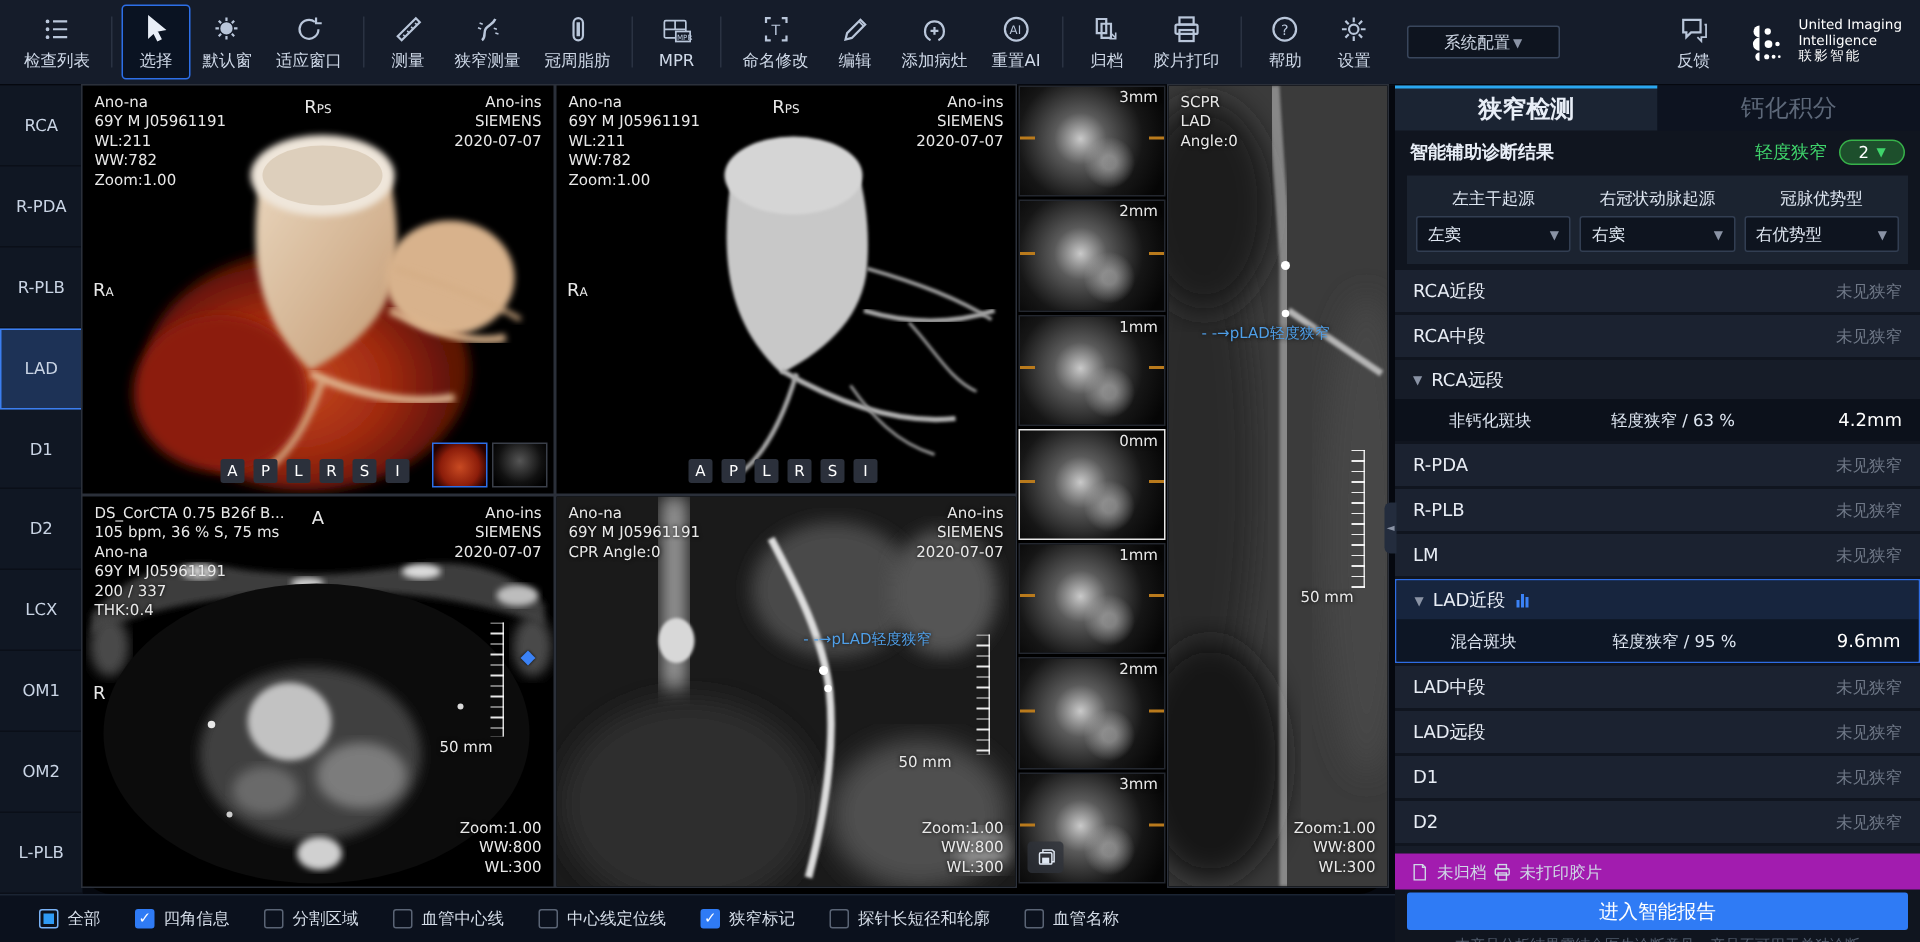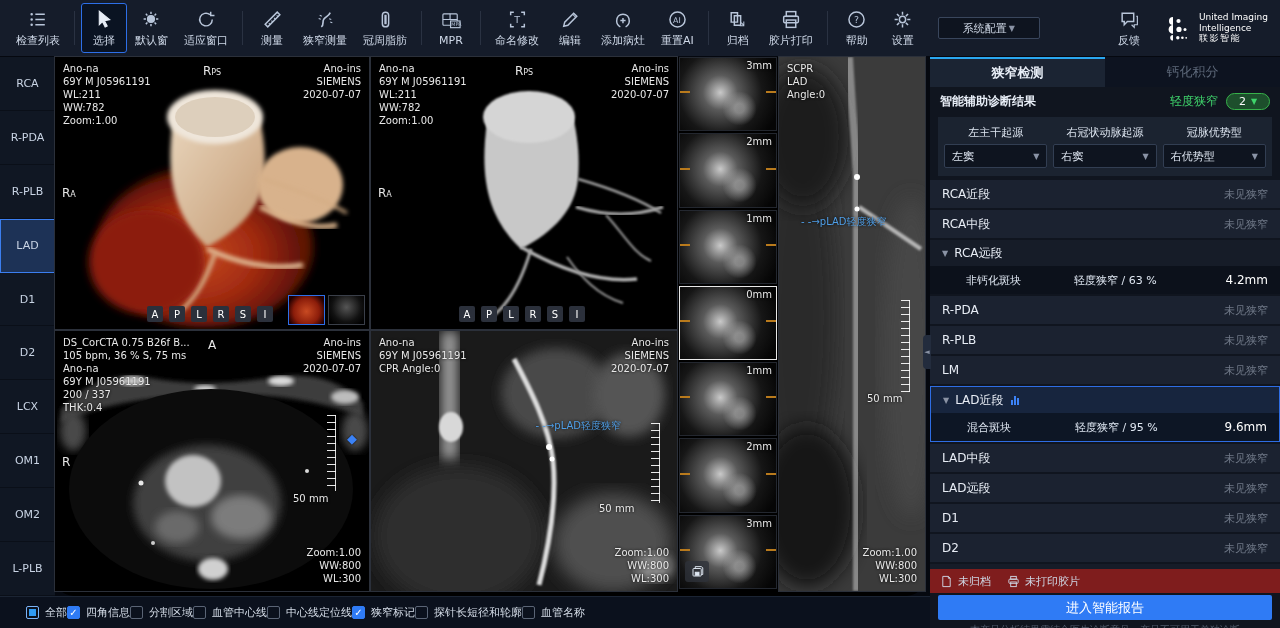--- a/index.html
+++ b/index.html
@@ -80,21 +80,21 @@
   .save-btn { position:absolute; left:5px; bottom:6px; width:24px; height:21px; background:#2e323ac7;
     border-radius:3px; display:flex; align-items:center; justify-content:center; cursor:pointer; }
   .save-btn svg { width:15px; height:15px; }
 
   
   .scpr { left:724px; top:0; width:146px; height:534px; }
 
   
   .rpanel { position:absolute; left:930px; top:57px; width:350px; height:571px; background:#10151f; }
   .tabs { display:flex; height:30px; }
-  .tab { flex:1; display:flex; align-items:center; justify-content:center; font-size:13px; cursor:pointer; }
+  .tab { flex:1; display:flex; align-items:center; justify-content:center; font-size:16px; cursor:pointer; }
   .tab.active { background:#1b2433; color:#e8eef7; border-top:2px solid #2aa7f0; font-weight:bold; }
   .tab.inactive { background:#0d1320; color:#5d6879; }
   .diag { height:28px; display:flex; align-items:center; padding:0 10px; }
   .diag .title { font-size:12px; color:#e8eef7; font-weight:bold; }
   .diag .sev { margin-left:auto; font-size:12px; color:#3fd46b; }
   .badge { margin-left:8px; width:44px; height:17px; border-radius:9px; background:#1d4f2c;
     border:1px solid #37b24a; display:flex; align-items:center; justify-content:center; gap:5px; cursor:pointer; }
   .badge .n { font-size:11px; color:#fff; }
   .badge .caret { color:#3fd46b; }
   .origin { margin:2px 8px 4px; background:#1b2330; padding:5px 6px 8px; display:flex; gap:6px; }
@@ -112,33 +112,33 @@
   .seg-head .st { margin-left:auto; font-size:11px; color:#6f7887; }
   .seg-sub { height:28px; background:#0c111b; display:flex; align-items:center; padding:0 12px 0 36px; }
   .seg-sub .ty { font-size:11px; color:#dfe7f2; width:108px; }
   .seg-sub .dg { font-size:11px; color:#dfe7f2; flex:1; }
   .seg-sub .ln { font-size:12px; color:#fff; }
   .seg.sel { border:1px solid #2e6de4; }
   .seg.sel .seg-head { background:#17253e; }
   .seg.sel .seg-sub { background:#0d1625; }
   .chart-ic { display:inline-flex; align-items:flex-end; gap:1px; margin-left:7px; height:10px; }
   .chart-ic i { width:2px; background:#3b82f6; display:block; }
-  .statusrow { height:24px; display:flex; align-items:center; gap:16px; padding:0 10px; background:#7f1d1d; }
+  .statusrow { height:24px; display:flex; align-items:center; gap:4px; padding:0 10px; background:#a21caf; }
   .statitem { display:flex; align-items:center; gap:5px; font-size:11px; color:#cfd8e6; }
   .statitem svg { width:13px; height:13px; }
   .report-btn { margin:2px 8px; height:25px; background:#2f7bf5; border-radius:2px; color:#fff;
     font-size:13px; display:flex; align-items:center; justify-content:center; cursor:pointer; }
   .disclaimer { text-align:center; font-size:10px; color:#515b6b; margin-top:3px; }
   .collapse-handle { position:absolute; left:-7px; top:278px; width:8px; height:34px; background:#232c3d;
     border-radius:4px 0 0 4px; display:flex; align-items:center; justify-content:center;
     color:#8a93a5; font-size:7px; cursor:pointer; }
 
   
   .bottombar { position:absolute; left:0; top:596px; width:930px; height:32px; background:#0b111d;
-    border-top:1px solid #1b2433; display:flex; align-items:center; padding-left:26px; }
+    border-top:1px solid #1b2433; display:flex; align-items:center; gap:23px; padding-left:26px; }
   .chk { display:flex; align-items:center; gap:6px; cursor:pointer; }
   .box { width:13px; height:13px; border-radius:2px; border:1px solid #5a6475; background:transparent;
     display:flex; align-items:center; justify-content:center; }
   .box.checked { background:#2f7bf5; border-color:#2f7bf5; color:#fff; font-size:10px; }
   .box.indeterminate { border-color:#7ab3f7; }
   .box.indeterminate i { width:7px; height:7px; background:#2f9bf5; display:block; }
   .chk .lb { font-size:11px; color:#d6dee9; }
 </style>
 </head>
 <body>

